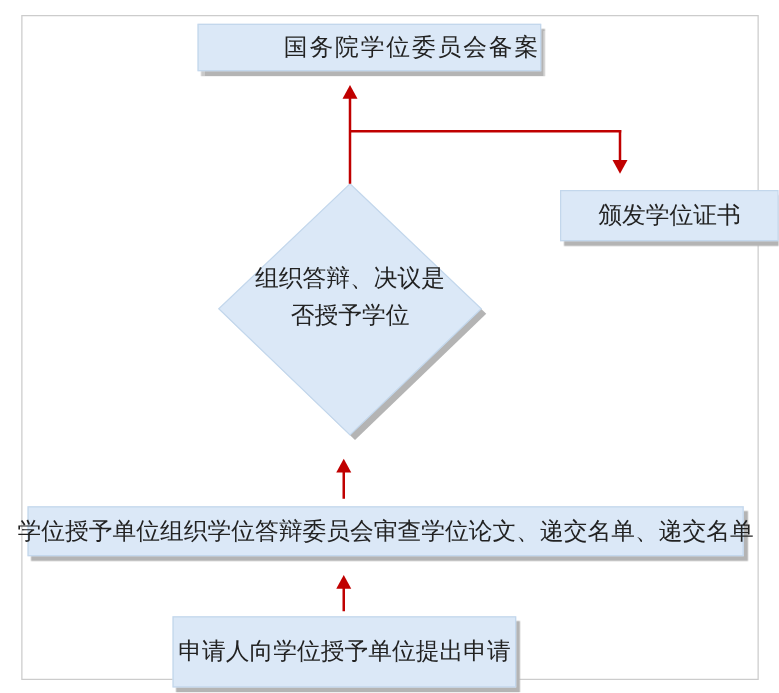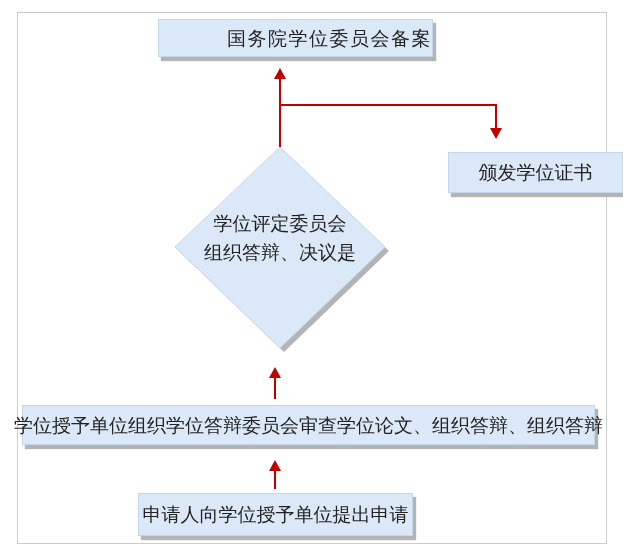--- a/index.html
+++ b/index.html
@@ -28,21 +28,21 @@
     align-items: center;
     justify-content: center;
     font-size: 19px;
     line-height: 1;
     white-space: nowrap;
     box-sizing: border-box;
   }
   .node-record      { left: 158px; top: 19px;  width: 275px; height: 38px; letter-spacing: 1.5px; justify-content: flex-end; }
   .node-certificate { left: 420px; top: 152px; width: 175px; height: 41px; margin-left: 28px; }
   .node-defense     { left: 22px;  top: 405px; width: 573px; height: 40px; }
-  .node-apply       { left: 138px; top: 493px; width: 275px; height: 43px; }
+  .node-apply       { left: 138px; top: 493px; width: 275px; height: 57px; }
 
   .diamond-svg { position: absolute; left: 170px; top: 142px; }
   .diamond-shadow { fill: var(--node-shadow, #b4b4b4); }
   .diamond-shape  { fill: var(--node-fill, #dbe8f7); stroke: var(--node-border, #c3d7ec); stroke-width: 1; }
   .diamond-text {
     position: absolute;
     left: 175px; top: 209px;
     width: 210px;
     text-align: center;
     font-size: 19px;
@@ -79,26 +79,26 @@
 
   <div class="node node-certificate">
     <span>颁发学位证书</span>
   </div>
 
   <svg class="diamond-svg" width="220" height="212" viewBox="0 0 220 212">
     <polygon class="diamond-shadow" points="114,9 219,109 114,210 9,109"></polygon>
     <polygon class="diamond-shape" points="110,5 215,105 110,206 5,105"></polygon>
   </svg>
   <div class="diamond-text">
-    <div>学位评定委员会</div>
     <div>组织答辩、决议是</div>
+    <div>否授予学位</div>
   </div>
 
   <div class="node node-defense">
-    <span>学位授予单位组织学位答辩委员会审查学位论文、组织答辩、组织答辩</span>
+    <span>学位授予单位组织学位答辩委员会审查学位论文、递交名单、递交名单</span>
   </div>
 
   <div class="node node-apply">
     <span>申请人向学位授予单位提出申请</span>
   </div>
 
   <div class="head-up" style="left:274px; top:68px;"></div>
   <div class="stem stem-v" style="left:279px; top:78px; height:69px;"></div>
 
   <div class="stem stem-h" style="left:280px; top:104px; width:217px;"></div>

